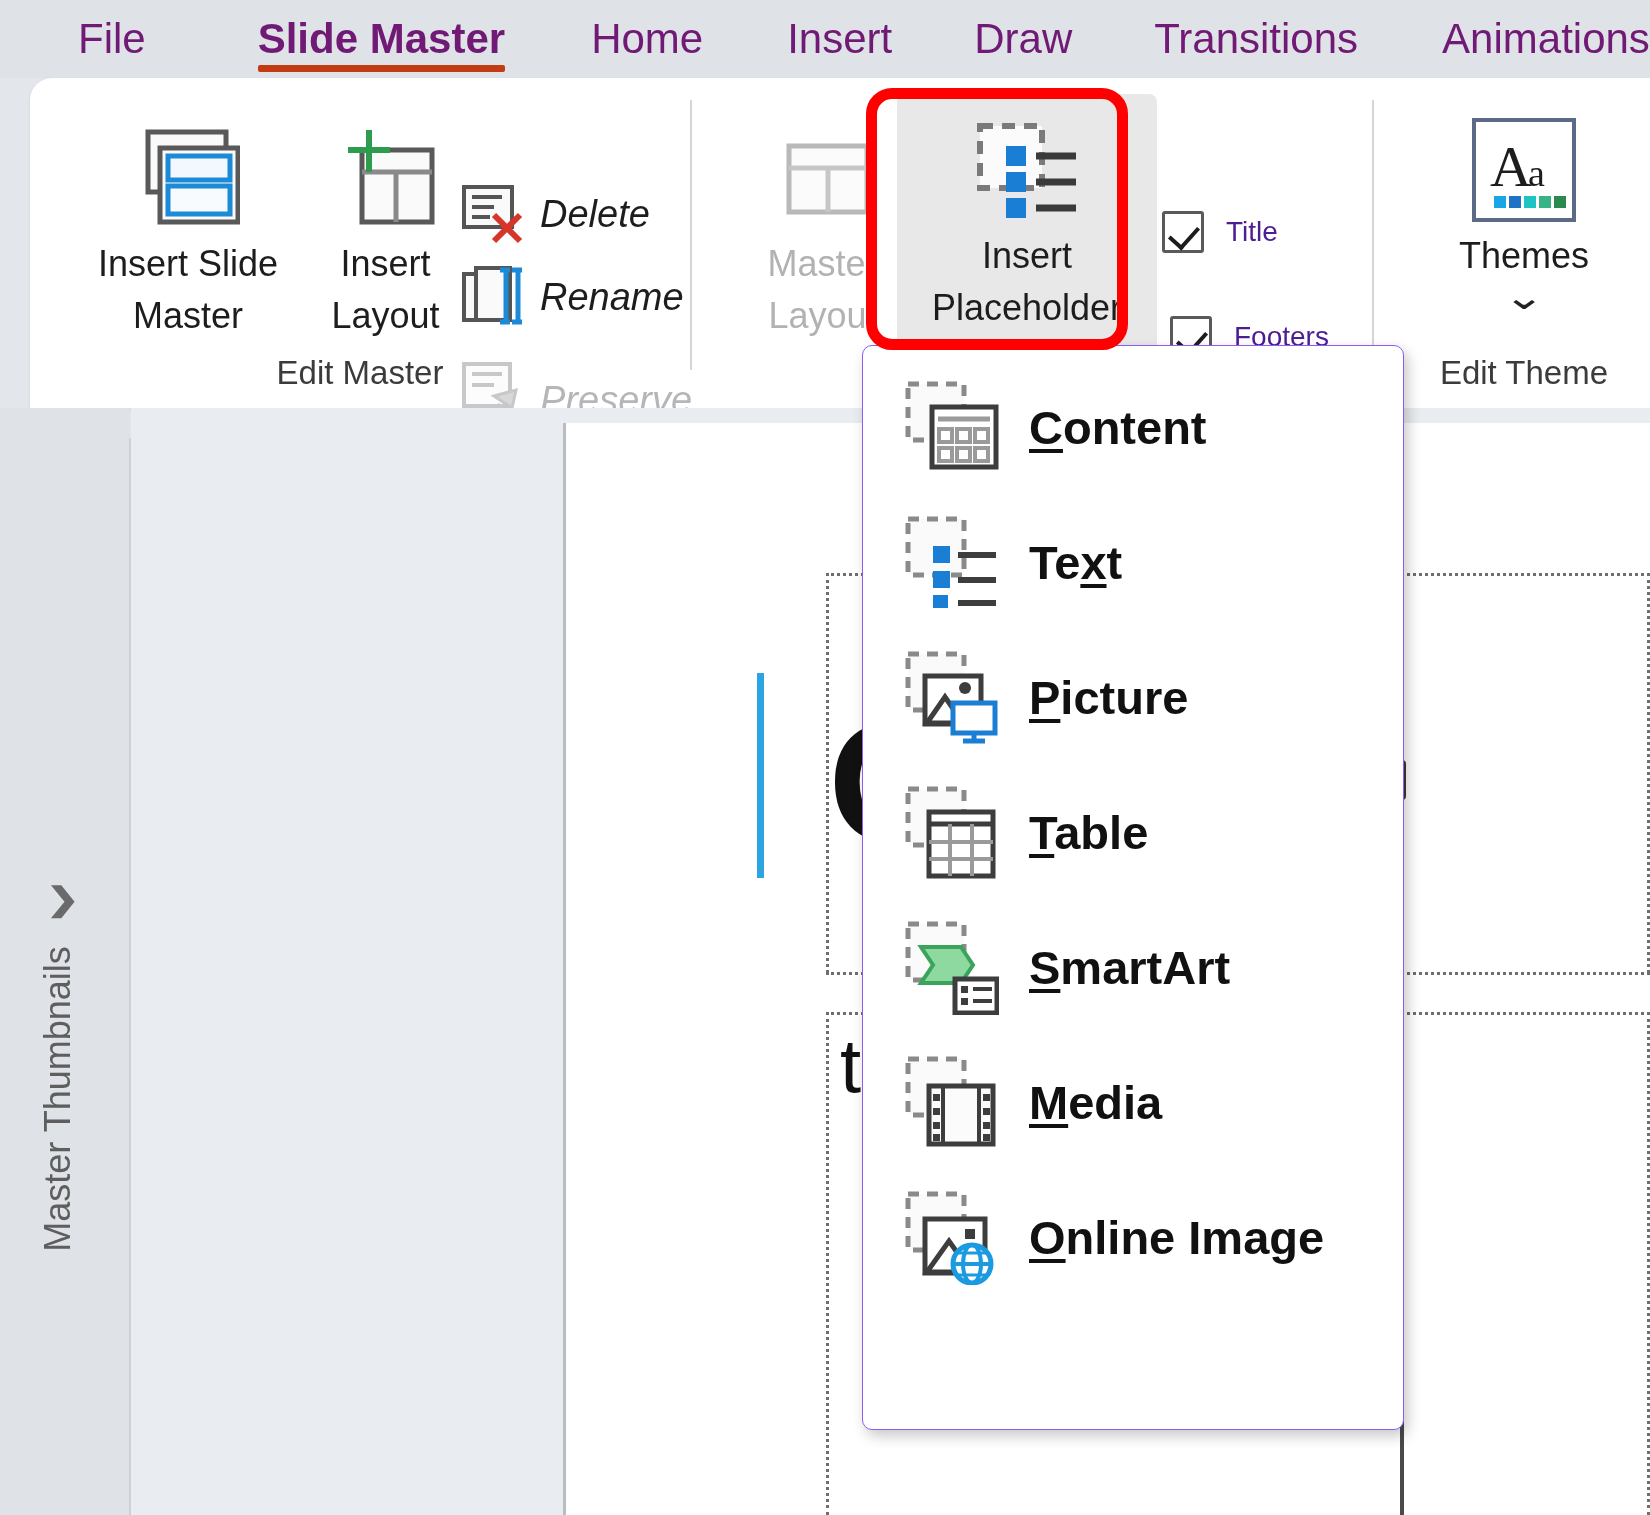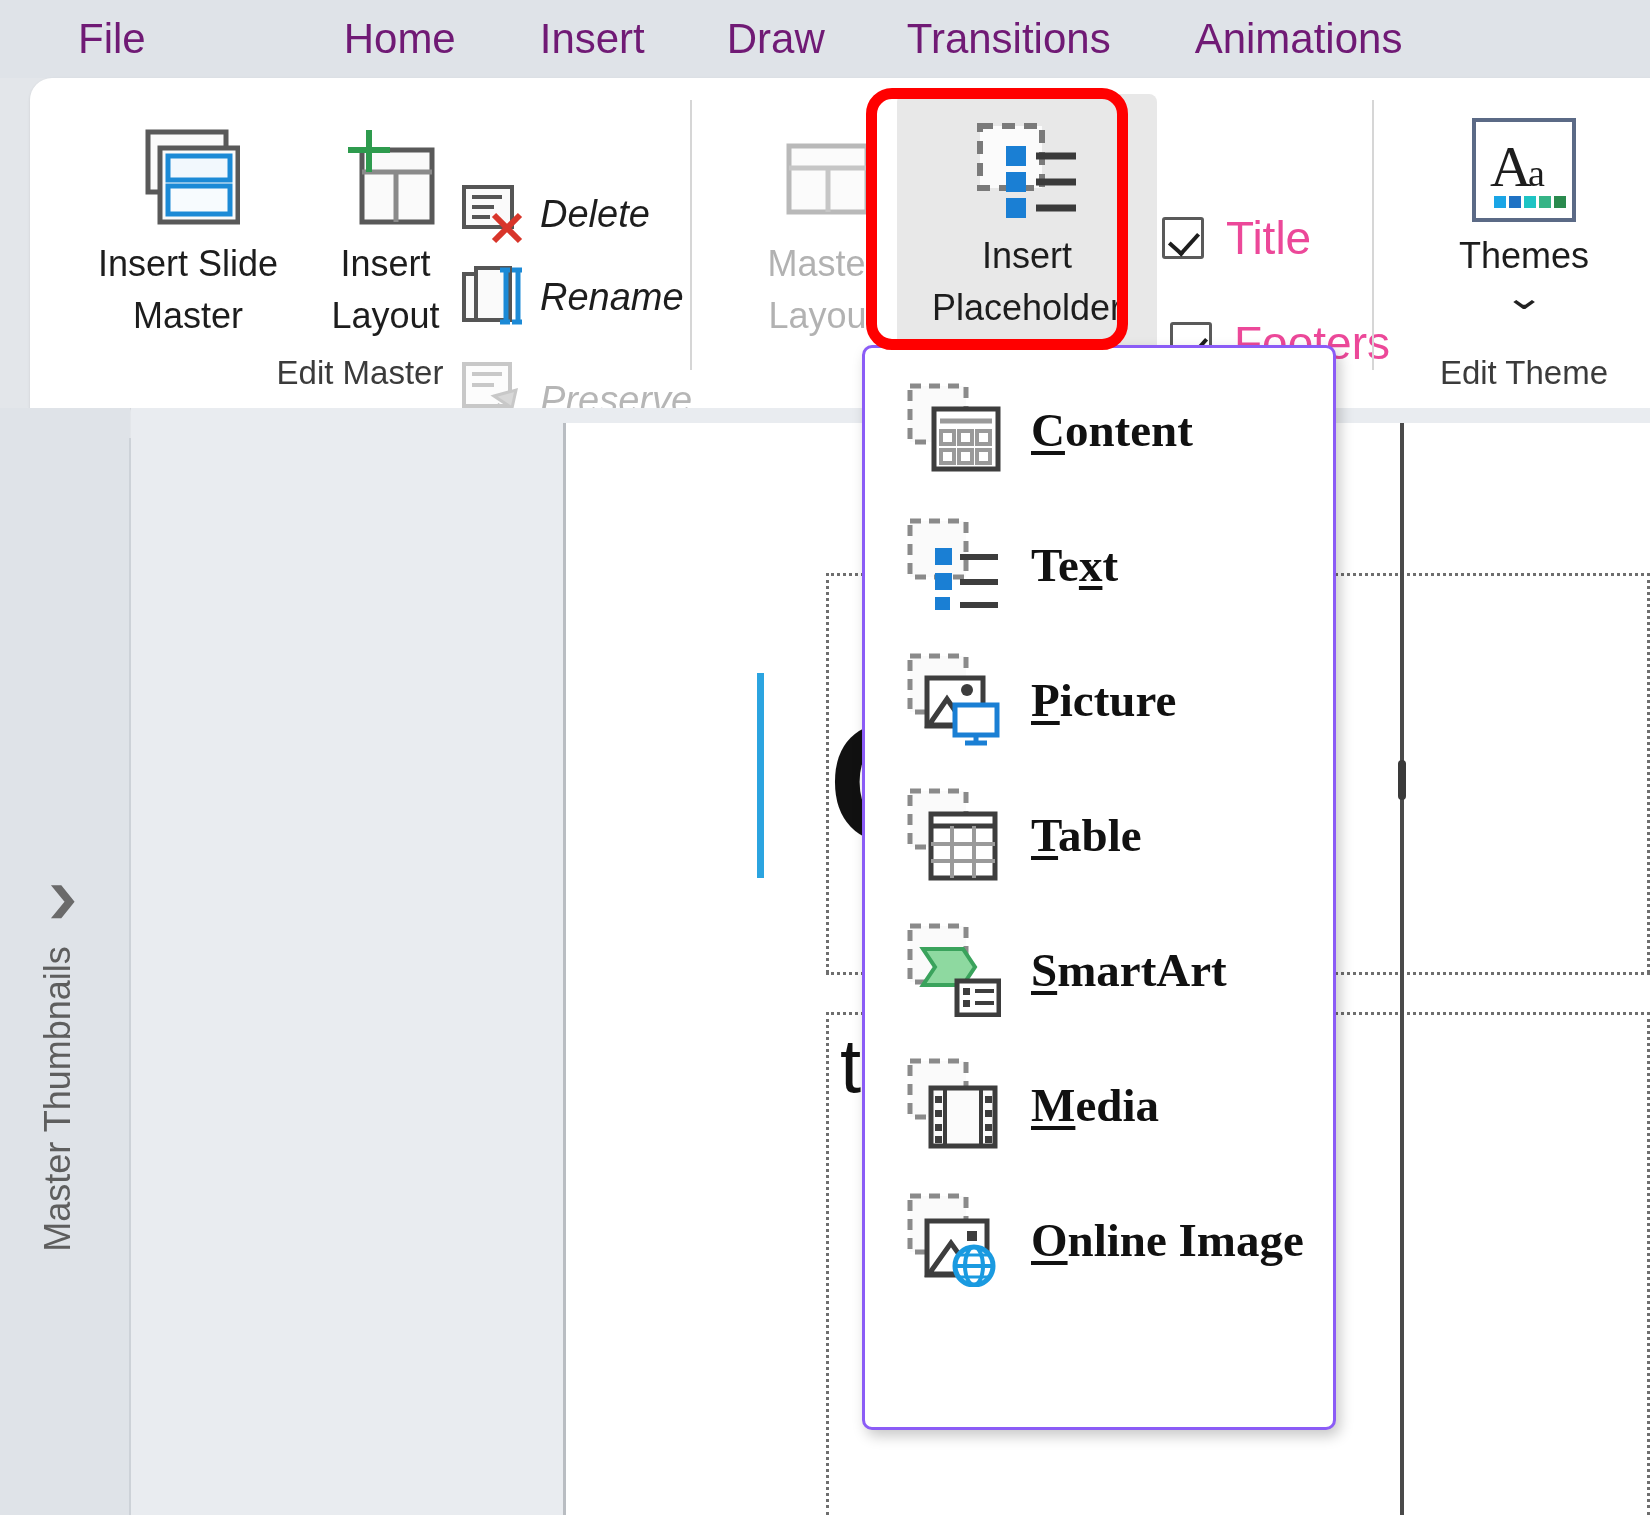--- a/index.html
+++ b/index.html
@@ -79,21 +79,21 @@
   .chkbox {
     width: 42px; height: 42px; border: 3px solid #5a5a5a; border-radius: 3px;
     background: #fff; position: relative;
   }
   .chkbox::after {
     content: ""; position: absolute; left: 10px; top: 6px;
     width: 14px; height: 24px;
     border: solid #1d1d1d; border-width: 0 4px 4px 0;
     transform: rotate(42deg);
   }
-  .chkrow .lbl { font-size: 46px; color: #ec4899; }
+  .chkrow .lbl { font-size: 28px; color: #4c1d95; }
 
   
   .highlight-ring {
     position: absolute;
     border: 11px solid #ff0000;
     border-radius: 26px;
     pointer-events: none;
     z-index: 40;
   }
   .ph-btn-bg {
@@ -158,27 +158,26 @@
     background: #4a4a4a;
   }
   .scroll-thumb {
     position: absolute; left: 1398px; top: 760px; width: 8px; height: 40px;
     background: #3a3a3a; border-radius: 4px;
   }
 
   
   .menu {
     position: absolute; left: 862px; top: 345px;
-    width: 474px; height: 1085px;
+    width: 542px; height: 1085px;
     background: #ffffff;
-    border: 3px solid #8b5cf6;
+    border: 1px solid #8b5cf6;
     border-radius: 10px;
     box-shadow: 4px 6px 14px rgba(0,0,0,.22);
     z-index: 30;
-    font-family: Liberation Serif, serif;
   }
   .menu-item {
     position: relative;
     height: 135px;
     display: flex; align-items: center;
     padding-left: 42px;
     cursor: default;
   }
   .menu-item .m-icon { width: 94px; height: 94px; flex: 0 0 94px; }
   .menu-item .m-lbl {
@@ -193,20 +192,21 @@
 </head>
 <body>
 
 <div id="app">
 
   <div class="tabbar">
     <div class="tab" style="margin-left:48px">
       <span>File</span>
     </div>
     <div class="tab active" style="margin-left:52px">
+      <span>Slide Master</span>
       <span class="tab-underline"></span>
     </div>
     <div class="tab" style="margin-left:26px">
       <span>Home</span>
     </div>
     <div class="tab" style="margin-left:24px">
       <span>Insert</span>
     </div>
     <div class="tab" style="margin-left:22px">
       <span>Draw</span>

